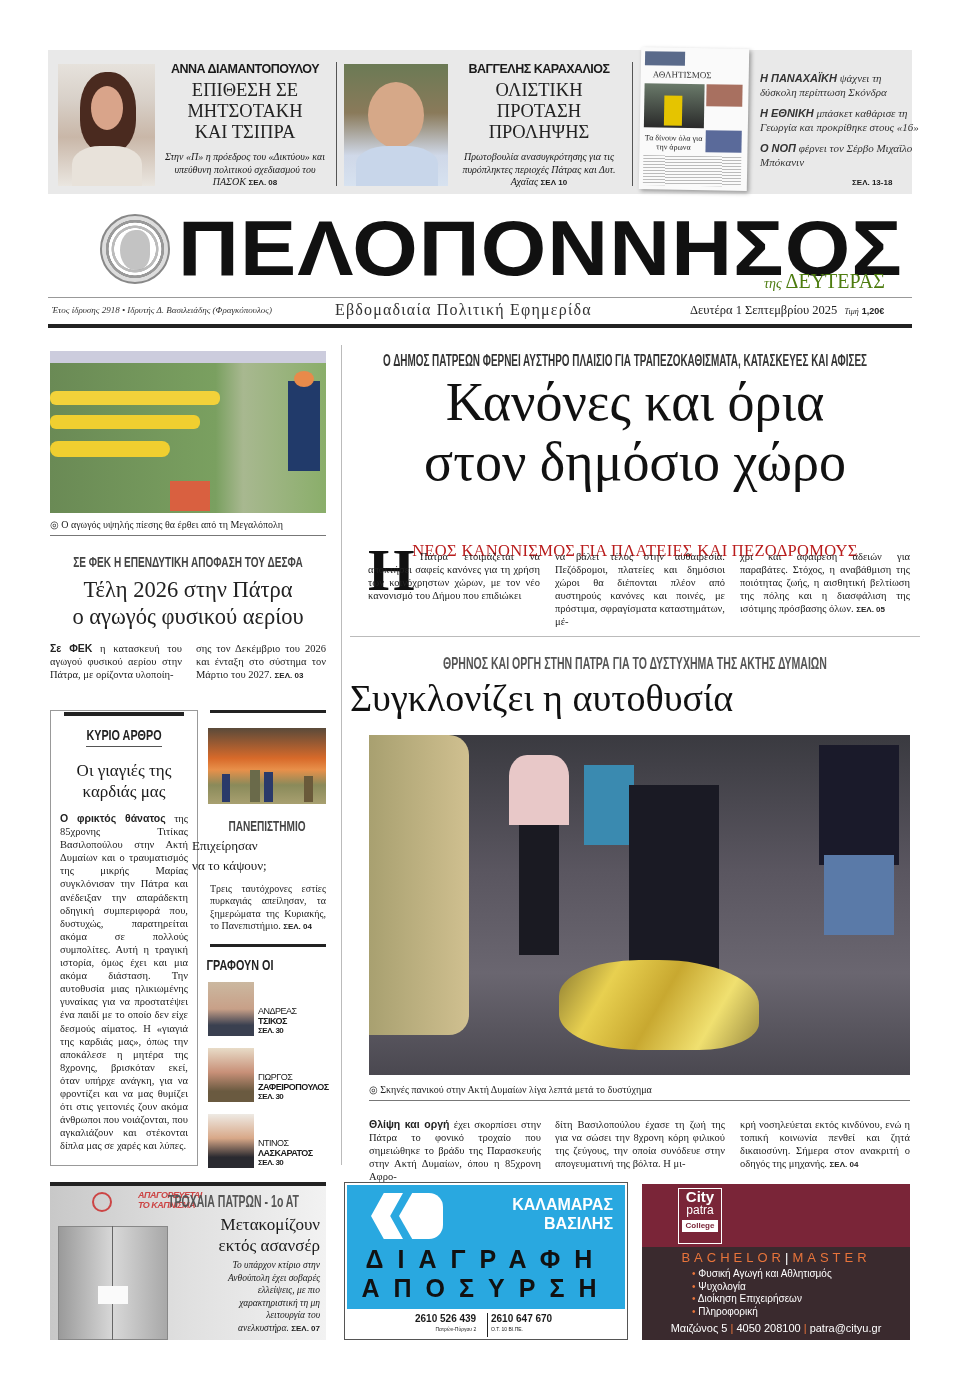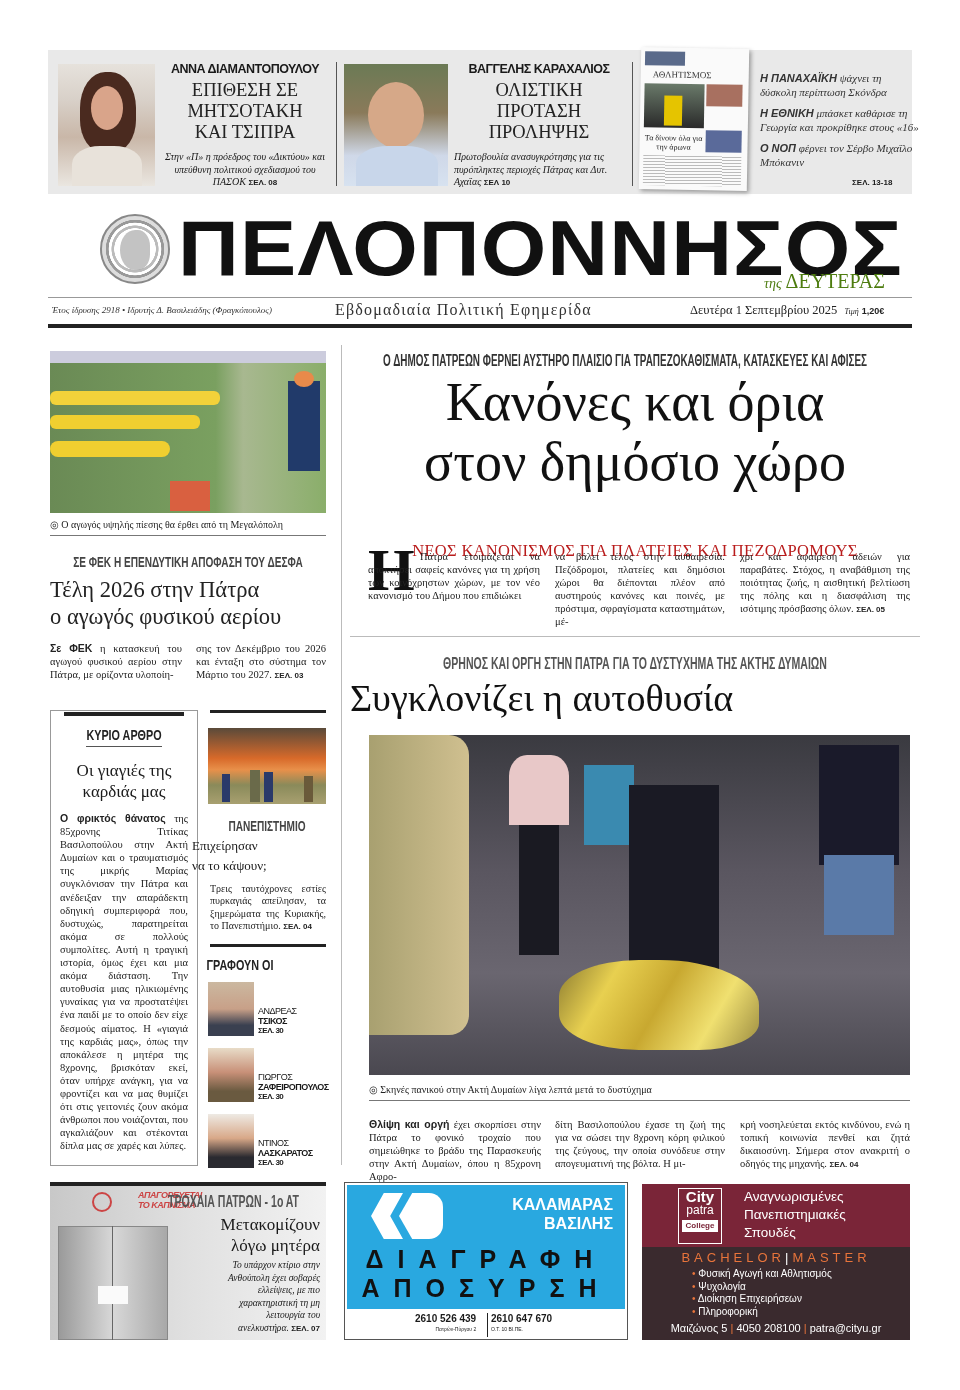--- a/index.html
+++ b/index.html
@@ -41,21 +41,21 @@
 <div class="abs photo" style="left:344px;top:64px;width:104px;height:122px;background:linear-gradient(180deg,#6b7a55 0%,#8a7a5a 40%,#cfd8e8 75%,#d7e2f0 100%)">
   <div style="position:absolute;left:24px;top:18px;width:56px;height:66px;border-radius:50%;background:#d6a888"></div>
   <div style="position:absolute;left:12px;top:82px;width:82px;height:44px;border-radius:40% 40% 0 0;background:#c8d6ea"></div>
 </div>
 <div class="abs cond" style="left:452px;top:62px;width:174px;text-align:center;font-size:12.5px;font-weight:bold">ΒΑΓΓΕΛΗΣ ΚΑΡΑΧΑΛΙΟΣ</div>
 <div class="abs serif" style="left:452px;top:80px;width:174px;text-align:center;font-size:18.5px;line-height:21px;color:#222">
   <div>ΟΛΙΣΤΙΚΗ</div>
   <div>ΠΡΟΤΑΣΗ</div>
   <div>ΠΡΟΛΗΨΗΣ</div>
 </div>
-<div class="abs serif" style="left:454px;top:151px;width:170px;font-size:10px;line-height:12.5px;font-style:italic">
+<div class="abs serif" style="left:454px;top:151px;width:170px;text-align:center;font-size:10px;line-height:12.5px;font-style:italic">
   <span>Πρωτοβουλία ανασυγκρότησης για τις πυρόπληκτες περιοχές Πάτρας και Δυτ. Αχαΐας</span> <span class="sel">ΣΕΛ 10</span>
 </div>
 <div class="abs rule" style="left:632px;top:62px;width:1px;height:124px;background:#555"></div>
 
 <div class="abs" style="left:640px;top:48px;width:108px;height:142px;background:#fafafa;box-shadow:2px 2px 4px rgba(0,0,0,.35);transform:rotate(1deg)">
   <div style="position:absolute;left:4px;top:4px;width:40px;height:14px;background:#5a6a8a"></div>
   <div class="serif" style="position:absolute;left:12px;top:22px;font-size:9px;color:#333">ΑΘΛΗΤΙΣΜΟΣ</div>
   <div style="position:absolute;left:4px;top:36px;width:60px;height:44px;background:linear-gradient(180deg,#6a7a6a,#2a2a2a)">
       <div style="position:absolute;left:20px;top:12px;width:18px;height:30px;background:#e5c400"></div>
     </div>
@@ -95,21 +95,21 @@
   <div style="position:absolute;left:0;top:90px;width:120px;height:16px;background:#f0cf30;border-radius:8px"></div>
   <div style="position:absolute;left:120px;top:130px;width:40px;height:30px;background:#d96040"></div>
   <div style="position:absolute;left:238px;top:30px;width:32px;height:90px;background:#213a6a"></div>
   <div style="position:absolute;left:244px;top:20px;width:20px;height:16px;border-radius:50%;background:#e88a4a"></div>
 </div>
 <div class="abs caption" style="left:50px;top:519px;width:276px">
   <span>◎</span> <span>Ο αγωγός υψηλής πίεσης θα έρθει από τη Μεγαλόπολη</span>
 </div>
 <div class="abs" style="left:50px;top:535px;width:276px;height:1px;background:#777"></div>
 <div class="abs kicker" style="left:-20px;top:554px;width:416px;font-size:14px;color:#444">ΣΕ ΦΕΚ Η ΕΠΕΝΔΥΤΙΚΗ ΑΠΟΦΑΣΗ ΤΟΥ ΔΕΣΦΑ</div>
-<div class="abs serif" style="left:50px;top:576px;width:276px;text-align:left;font-size:22.5px;line-height:27px;color:#222">
+<div class="abs serif" style="left:50px;top:576px;width:276px;text-align:center;font-size:22.5px;line-height:27px;color:#222">
   <div>Τέλη 2026 στην Πάτρα</div>
   <div>ο αγωγός φυσικού αερίου</div>
 </div>
 <div class="abs body-txt" style="left:50px;top:642px;width:132px">
   <b class="sans">Σε ΦΕΚ</b> <span>η κατασκευή του αγωγού φυσικού αερίου στην Πάτρα, με ορίζοντα υλοποίη-</span>
 </div>
 <div class="abs body-txt" style="left:196px;top:642px;width:130px">
   <span>σης τον Δεκέμβριο του 2026 και ένταξη στο σύστημα τον Μάρτιο του 2027.</span> <span class="sel">ΣΕΛ. 03</span>
 </div>
 
@@ -219,21 +219,21 @@
   <div style="position:absolute;left:48px;top:100px;width:30px;height:18px;background:#fafafa"></div>
   <div style="position:absolute;left:42px;top:6px;width:20px;height:20px;border-radius:50%;border:2px solid #c44;"></div>
   <div class="cond" style="position:absolute;left:88px;top:4px;font-size:9px;line-height:10px;color:#c44;font-weight:bold;font-style:italic">
     <div>ΑΠΑΓΟΡΕΥΕΤΑΙ</div>
     <div>ΤΟ ΚΑΠΝΙΣΜΑ</div>
   </div>
 </div>
 <div class="abs kicker" style="left:168px;top:1192px;width:200px;font-size:17px;color:#555;transform:scaleX(.62);transform-origin:left">ΤΡΟΧΑΙΑ ΠΑΤΡΩΝ - 1ο ΑΤ</div>
 <div class="abs serif" style="left:180px;top:1214px;width:140px;text-align:right;font-size:17px;line-height:21px">
   <div>Μετακομίζουν</div>
-  <div>λόγω μητέρα</div>
+  <div>εκτός ασανσέρ</div>
 </div>
 <div class="abs serif" style="left:222px;top:1259px;width:98px;text-align:right;font-size:9.5px;line-height:12.5px;font-style:italic">
   <span>Το υπάρχον κτίριο στην Ανθούπολη έχει σοβαρές ελλείψεις, με πιο χαρακτηριστική τη μη λειτουργία του ανελκυστήρα.</span> <span class="sel">ΣΕΛ. 07</span>
 </div>
 
 <div class="abs" style="left:344px;top:1182px;width:284px;height:158px;border:1px solid #555;background:#fff">
   <div style="position:absolute;left:2px;top:2px;width:278px;height:124px;background:#29a8e0"></div>
   <div style="position:absolute;left:26px;top:10px;width:74px;height:46px">
     <div style="position:absolute;left:0;top:0;width:32px;height:46px;background:#fff;clip-path:polygon(40% 0,100% 0,60% 50%,100% 100%,40% 100%,0 50%)"></div>
     <div style="position:absolute;left:28px;top:0;width:44px;height:46px;background:#fff;border-radius:0 14px 14px 0;clip-path:polygon(30% 0,100% 0,100% 100%,30% 100%,0 50%)"></div>
@@ -257,25 +257,20 @@
   </div>
 </div>
 
 <div class="abs" style="left:642px;top:1184px;width:268px;height:156px;background:#3a2a2e;overflow:hidden">
   <div style="position:absolute;left:0;top:0;width:268px;height:63px;background:#7a2538"></div>
   <div style="position:absolute;left:36px;top:4px;width:44px;height:56px;border:1.5px solid #fff;text-align:center;color:#fff" class="sans">
     <div style="font-weight:bold;font-size:15px;line-height:15px">City</div>
     <div style="font-size:12px;line-height:12px">patra</div>
     <div style="font-size:8px;line-height:12px;background:#fff;color:#7a2538;margin:4px 3px 0;font-weight:bold">College</div>
   </div>
-  <div class="sans" style="position:absolute;left:102px;top:4px;color:#fff;font-size:13.5px;line-height:18px">
-    <div>Αναγνωρισμένες</div>
-    <div>Πανεπιστημιακές</div>
-    <div>Σπουδές</div>
-  </div>
   <div class="sans" style="position:absolute;left:0;top:66px;width:268px;text-align:center;color:#e8743b;font-size:13px;letter-spacing:4px">
     <span>BACHELOR</span><span style="color:#fff">|</span><span>MASTER</span>
   </div>
   <div class="sans" style="position:absolute;left:50px;top:84px;color:#fff;font-size:10px;line-height:12.5px">
     <div><span style="color:#e8743b">• </span><span>Φυσική Αγωγή και Αθλητισμός</span></div>
     <div><span style="color:#e8743b">• </span><span>Ψυχολογία</span></div>
     <div><span style="color:#e8743b">• </span><span>Διοίκηση Επιχειρήσεων</span></div>
     <div><span style="color:#e8743b">• </span><span>Πληροφορική</span></div>
   </div>
   <div class="sans" style="position:absolute;left:0;top:138px;width:268px;text-align:center;color:#fff;font-size:11px;white-space:nowrap">

